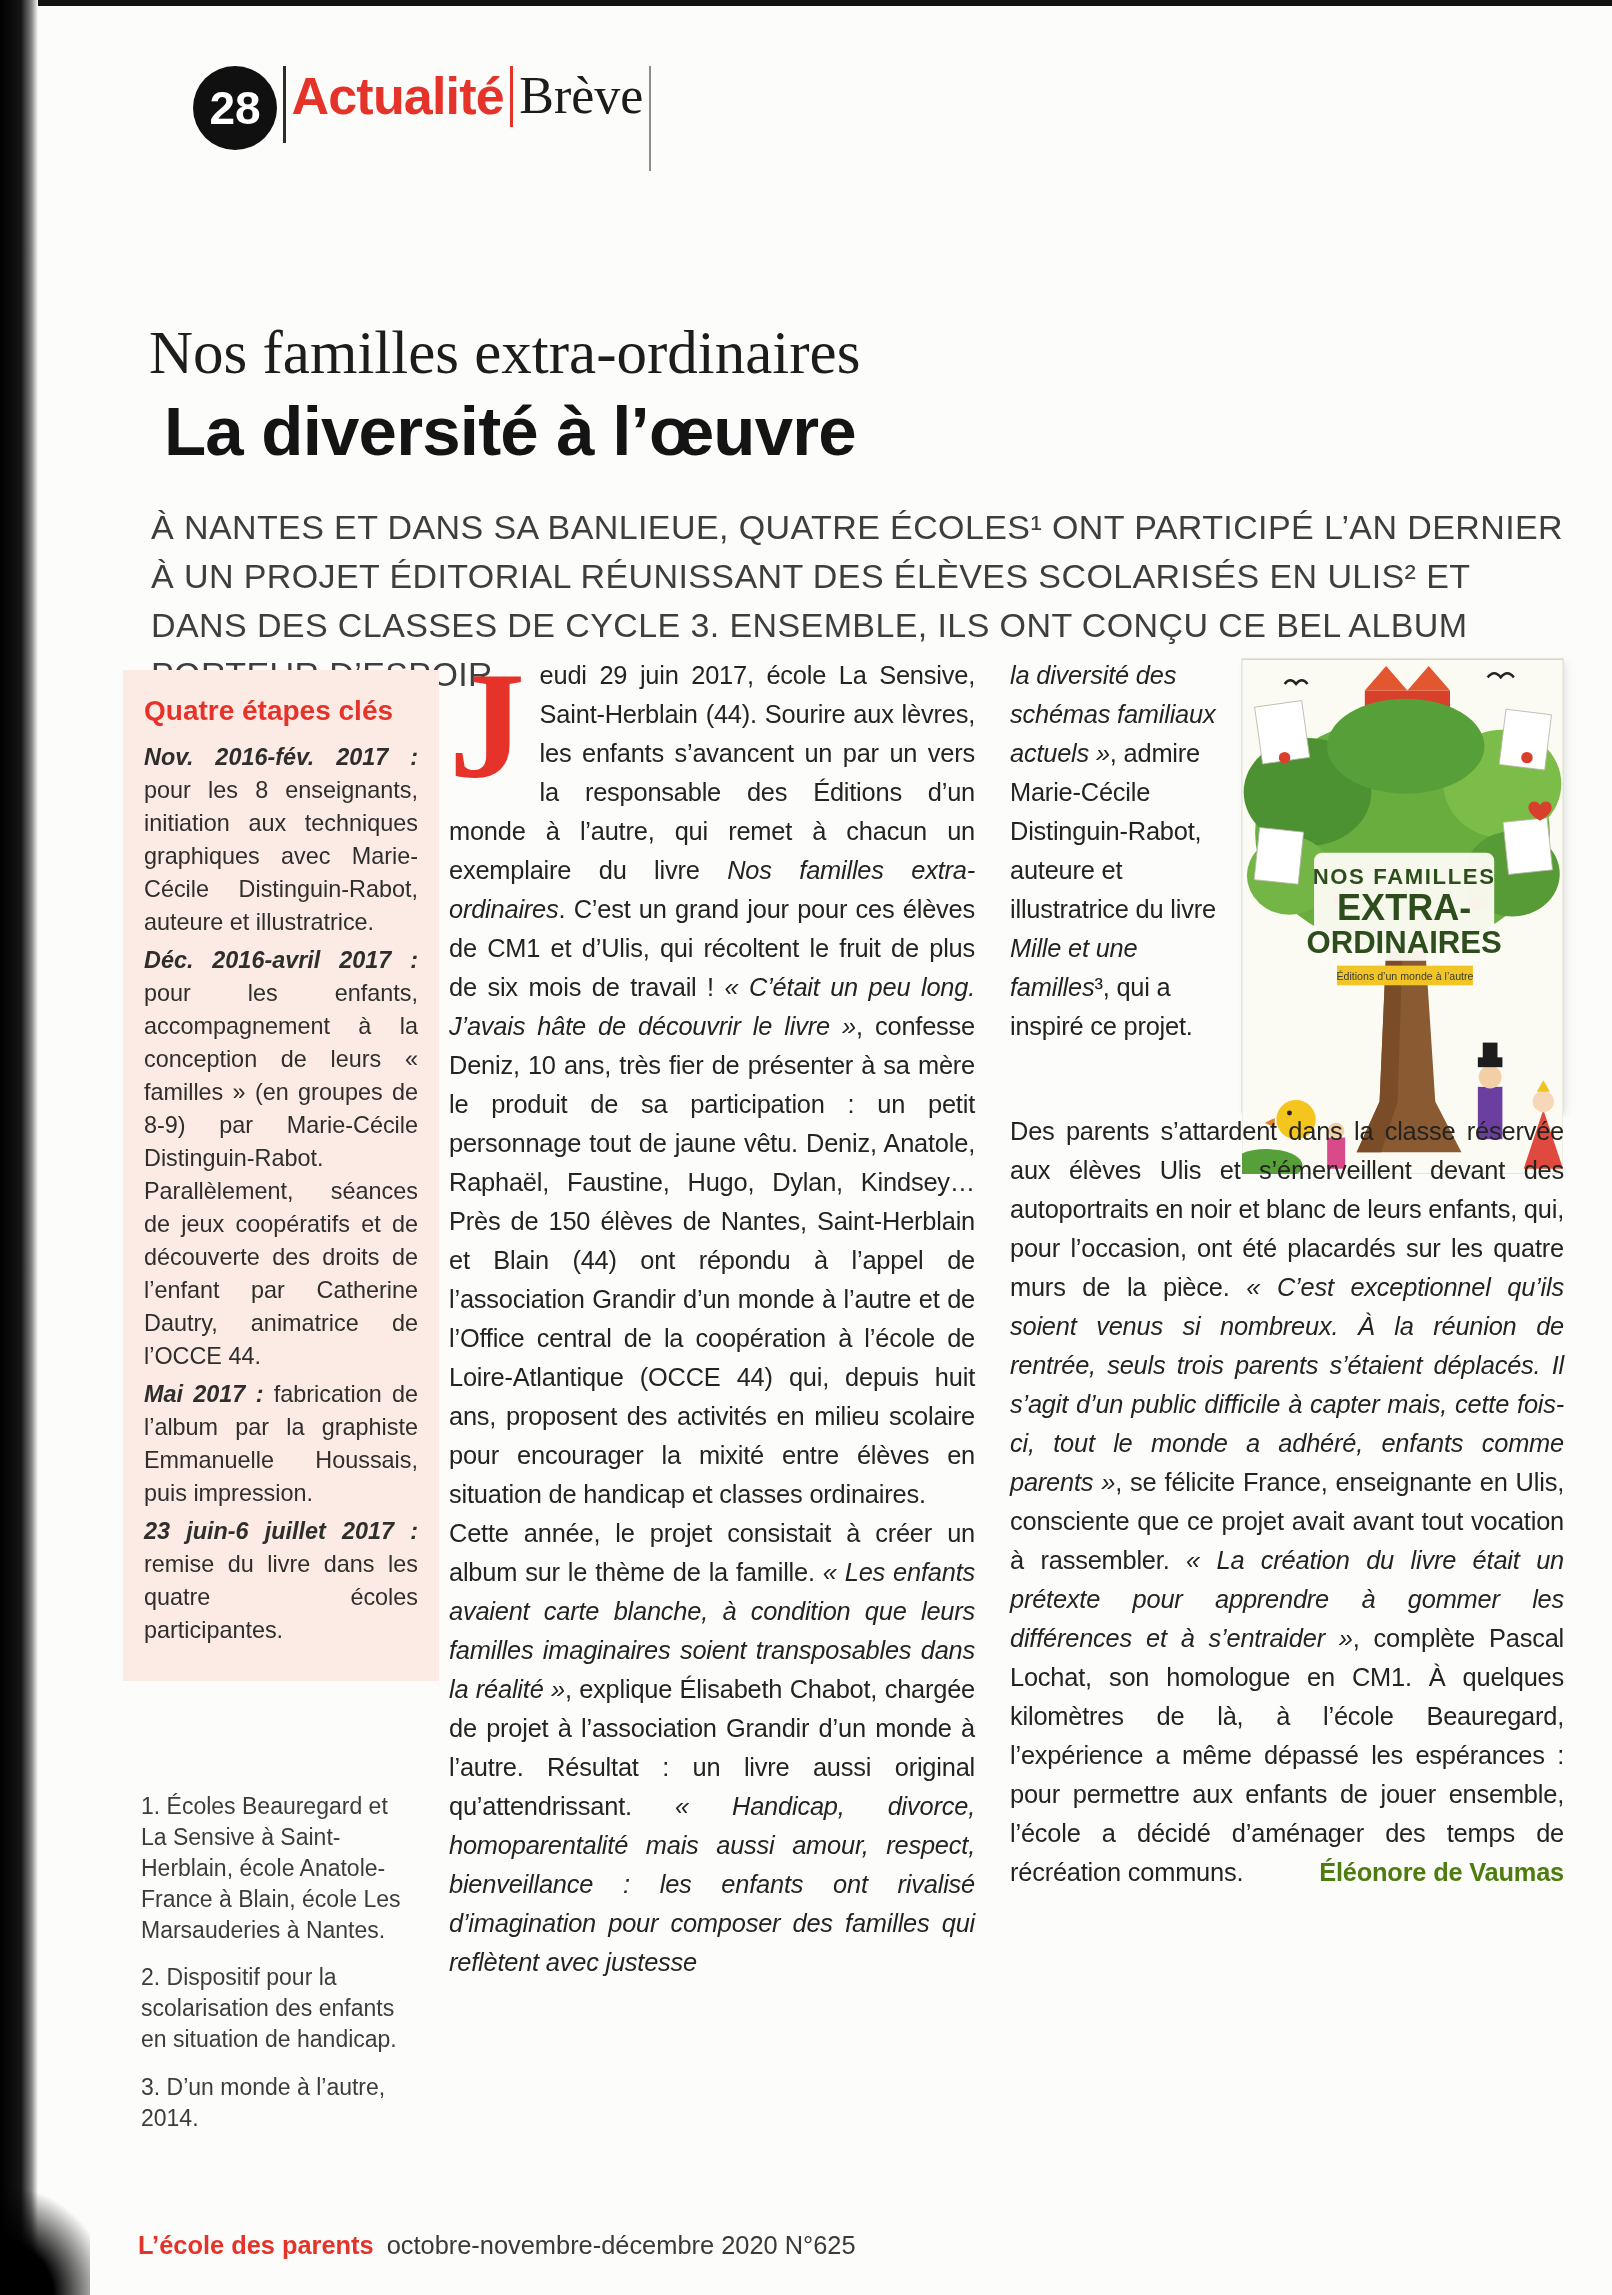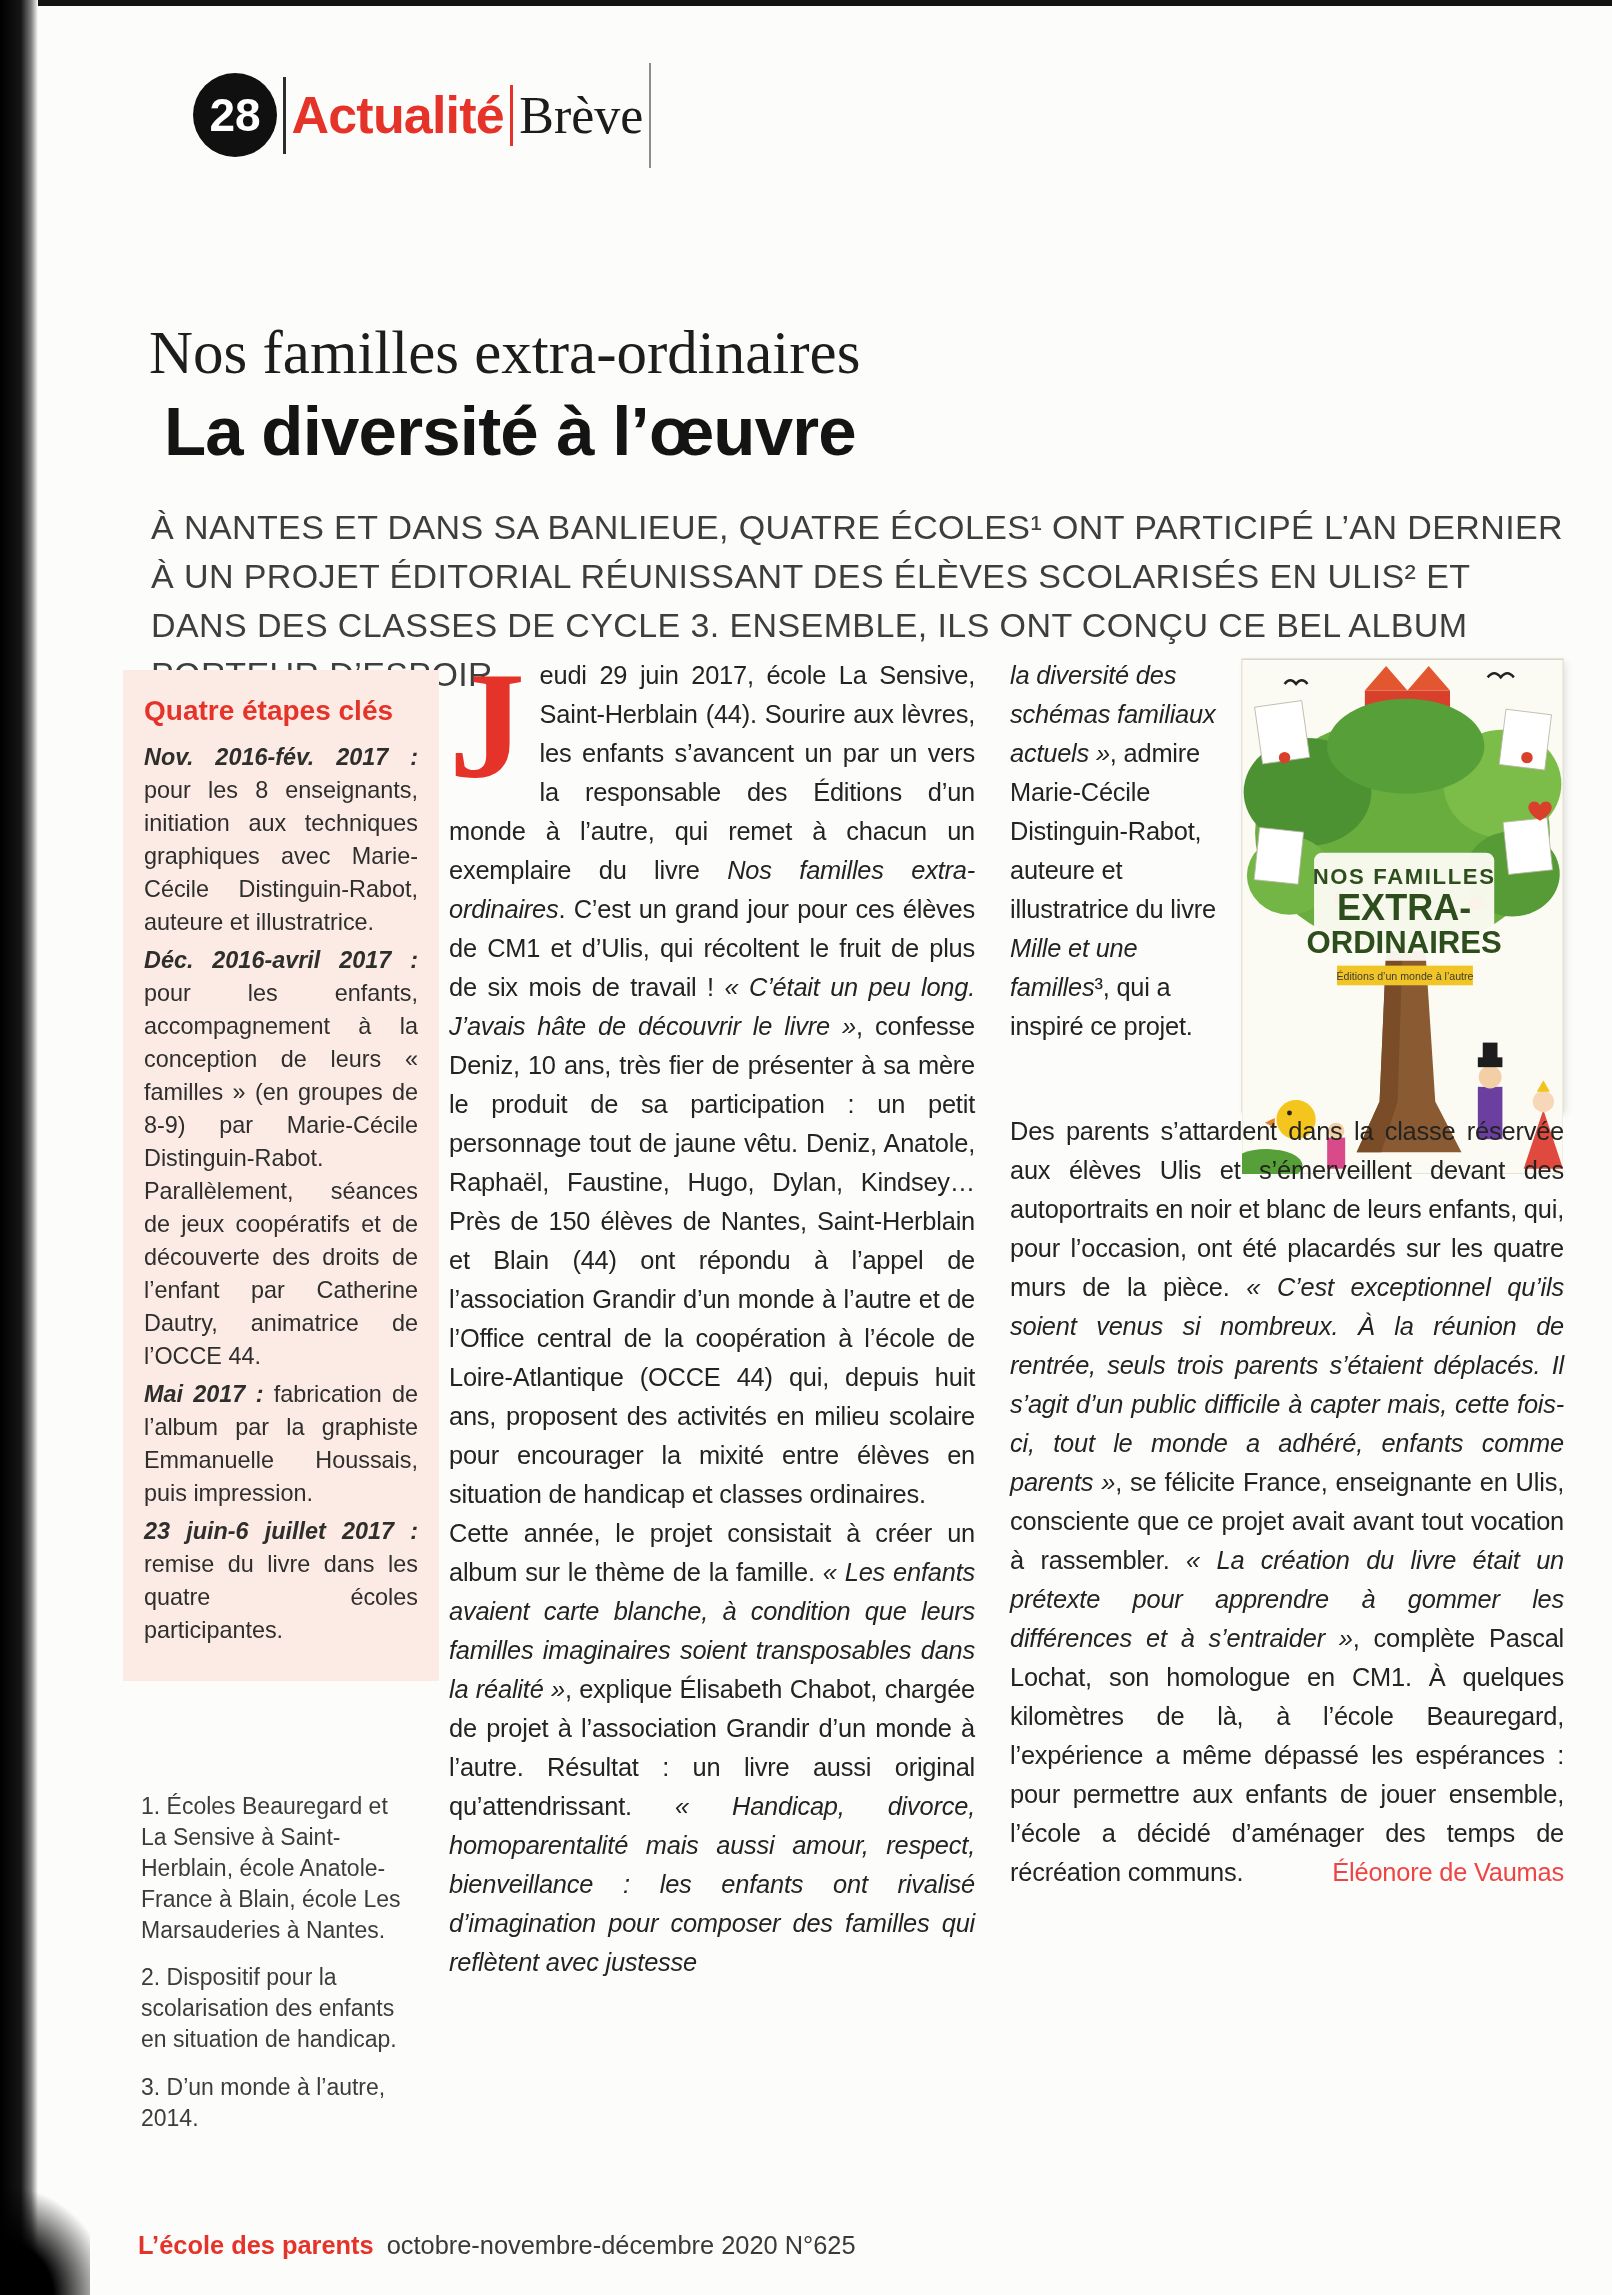--- a/index.html
+++ b/index.html
@@ -9,21 +9,21 @@
     font-family:"Liberation Sans",sans-serif;
   }
   
   .edge-top{position:absolute;top:0;left:0;right:0;height:5.7px;background:#131313;}
   .edge-left{position:absolute;top:0;left:0;bottom:0;width:38px;
     background:linear-gradient(90deg,#000 0%,#161616 55%,#7e7e7e 82%,#fcfcfa 100%);}
   .edge-corner{position:absolute;left:0;bottom:0;width:90px;height:123px;
     background:radial-gradient(circle at 0% 100%, #000 35%, rgba(0,0,0,0) 72%);}
 
   
-  .masthead{position:absolute;left:193px;top:66px;display:flex;align-items:center;gap:6px;height:98px;}
+  .masthead{position:absolute;left:193px;top:66px;display:flex;align-items:flex-start;gap:6px;height:98px;}
   .pagenum{width:84px;height:84px;border-radius:50%;background:#101010;color:#fff;
     font-size:46px;font-weight:bold;display:flex;align-items:center;justify-content:center;}
   .vline{flex:none;}
   .vline.g1{width:2.5px;height:77px;background:#2d2d2d;}
   .vline.r1{width:3.3px;height:61px;background:#e6332a;}
   .vline.g2{width:1.6px;height:105px;background:#8d8d8d;}
   .section{color:#e6332a;font-weight:bold;font-size:52px;letter-spacing:-0.8px;}
   .rubric{font-family:"Liberation Serif",serif;font-size:52px;color:#1c1c1c;}
 
   
@@ -54,21 +54,21 @@
   .it{font-style:italic;}
   .bi{font-weight:bold;font-style:italic;}
 
   .intro-row{display:flex;gap:16.4px;align-items:flex-start;}
   .intro{width:216px;flex:none;margin:0;font-size:25.4px;line-height:39px;
     letter-spacing:-0.2px;color:#232321;hyphens:auto;}
   .book{flex:none;width:321px;height:453px;margin:3.3px 0 0 0;
     box-shadow:0 0 0 0.8px #e3e0d4, 2.5px 3.3px 8.2px rgba(0,0,0,.12);background:#737373;}
 
   .subhead{margin:24.6px 0 13px;font-size:29.5px;font-weight:bold;color:#161616;}
-  .byline{float:right;font-weight:normal;font-style:normal;color:#ef4444;}
+  .byline{float:right;font-weight:bold;font-style:normal;color:#4d7c0f;}
 
   .page-footer{position:absolute;left:138px;top:2231px;font-size:25.4px;color:#3a3a38;}
   .page-footer .brand{color:#e6332a;font-weight:bold;margin-right:13px;}
 </style>
 </head>
 <body>
 
 <div class="page">
   <div class="edge-top"></div>
   <div class="edge-left"></div>

